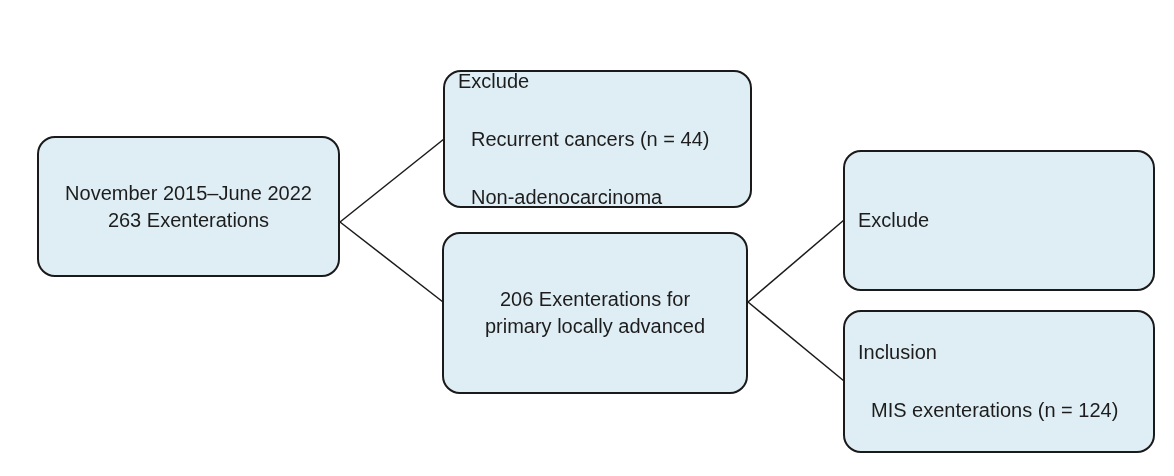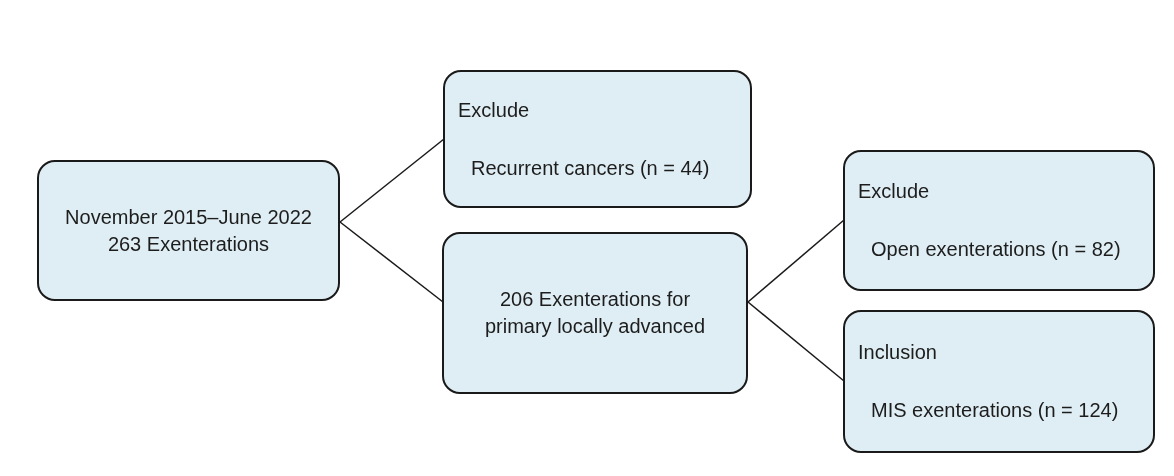--- a/index.html
+++ b/index.html
@@ -40,21 +40,21 @@
   }
   .box.left {
     align-items: flex-start;
     text-align: left;
     padding-left: 13px;
     padding-right: 6px;
   }
   .ind1 { padding-left: 13px; margin-top: 31px; }
   .ind2 { padding-left: 26px; }
 
-  #box-cohort   { left: 37px;  top: 160px; width: 303px; height: 141px; }
+  #box-cohort   { left: 37px;  top: 136px; width: 303px; height: 141px; }
   #box-exclude1 { left: 443px; top: 70px;  width: 309px; height: 138px; }
   #box-primary  { left: 442px; top: 232px; width: 306px; height: 162px; }
   #box-exclude2 { left: 843px; top: 150px; width: 312px; height: 141px; }
   #box-inclusion{ left: 843px; top: 310px; width: 312px; height: 143px; text-align: center; }
 </style>
 </head>
 <body>
 
 <div class="canvas">
 
@@ -66,30 +66,30 @@
   </svg>
 
   <div class="box center" id="box-cohort">
     <div>November 2015–June 2022</div>
     <div>263 Exenterations</div>
   </div>
 
   <div class="box left" id="box-exclude1">
     <div>Exclude</div>
     <div class="ind1">Recurrent cancers (n = 44)</div>
+    <div class="ind1">Non-adenocarcinoma</div>
   </div>
 
   <div class="box center" id="box-primary">
     <div>206 Exenterations for</div>
     <div>primary locally advanced</div>
   </div>
 
   <div class="box left" id="box-exclude2">
     <div>Exclude</div>
-    <div class="ind1">Open exenterations (n = 82)</div>
   </div>
 
   <div class="box left" id="box-inclusion">
     <div>Inclusion</div>
     <div class="ind1">MIS exenterations (n = 124)</div>
   </div>
 
 </div>
 
 </body></html>

